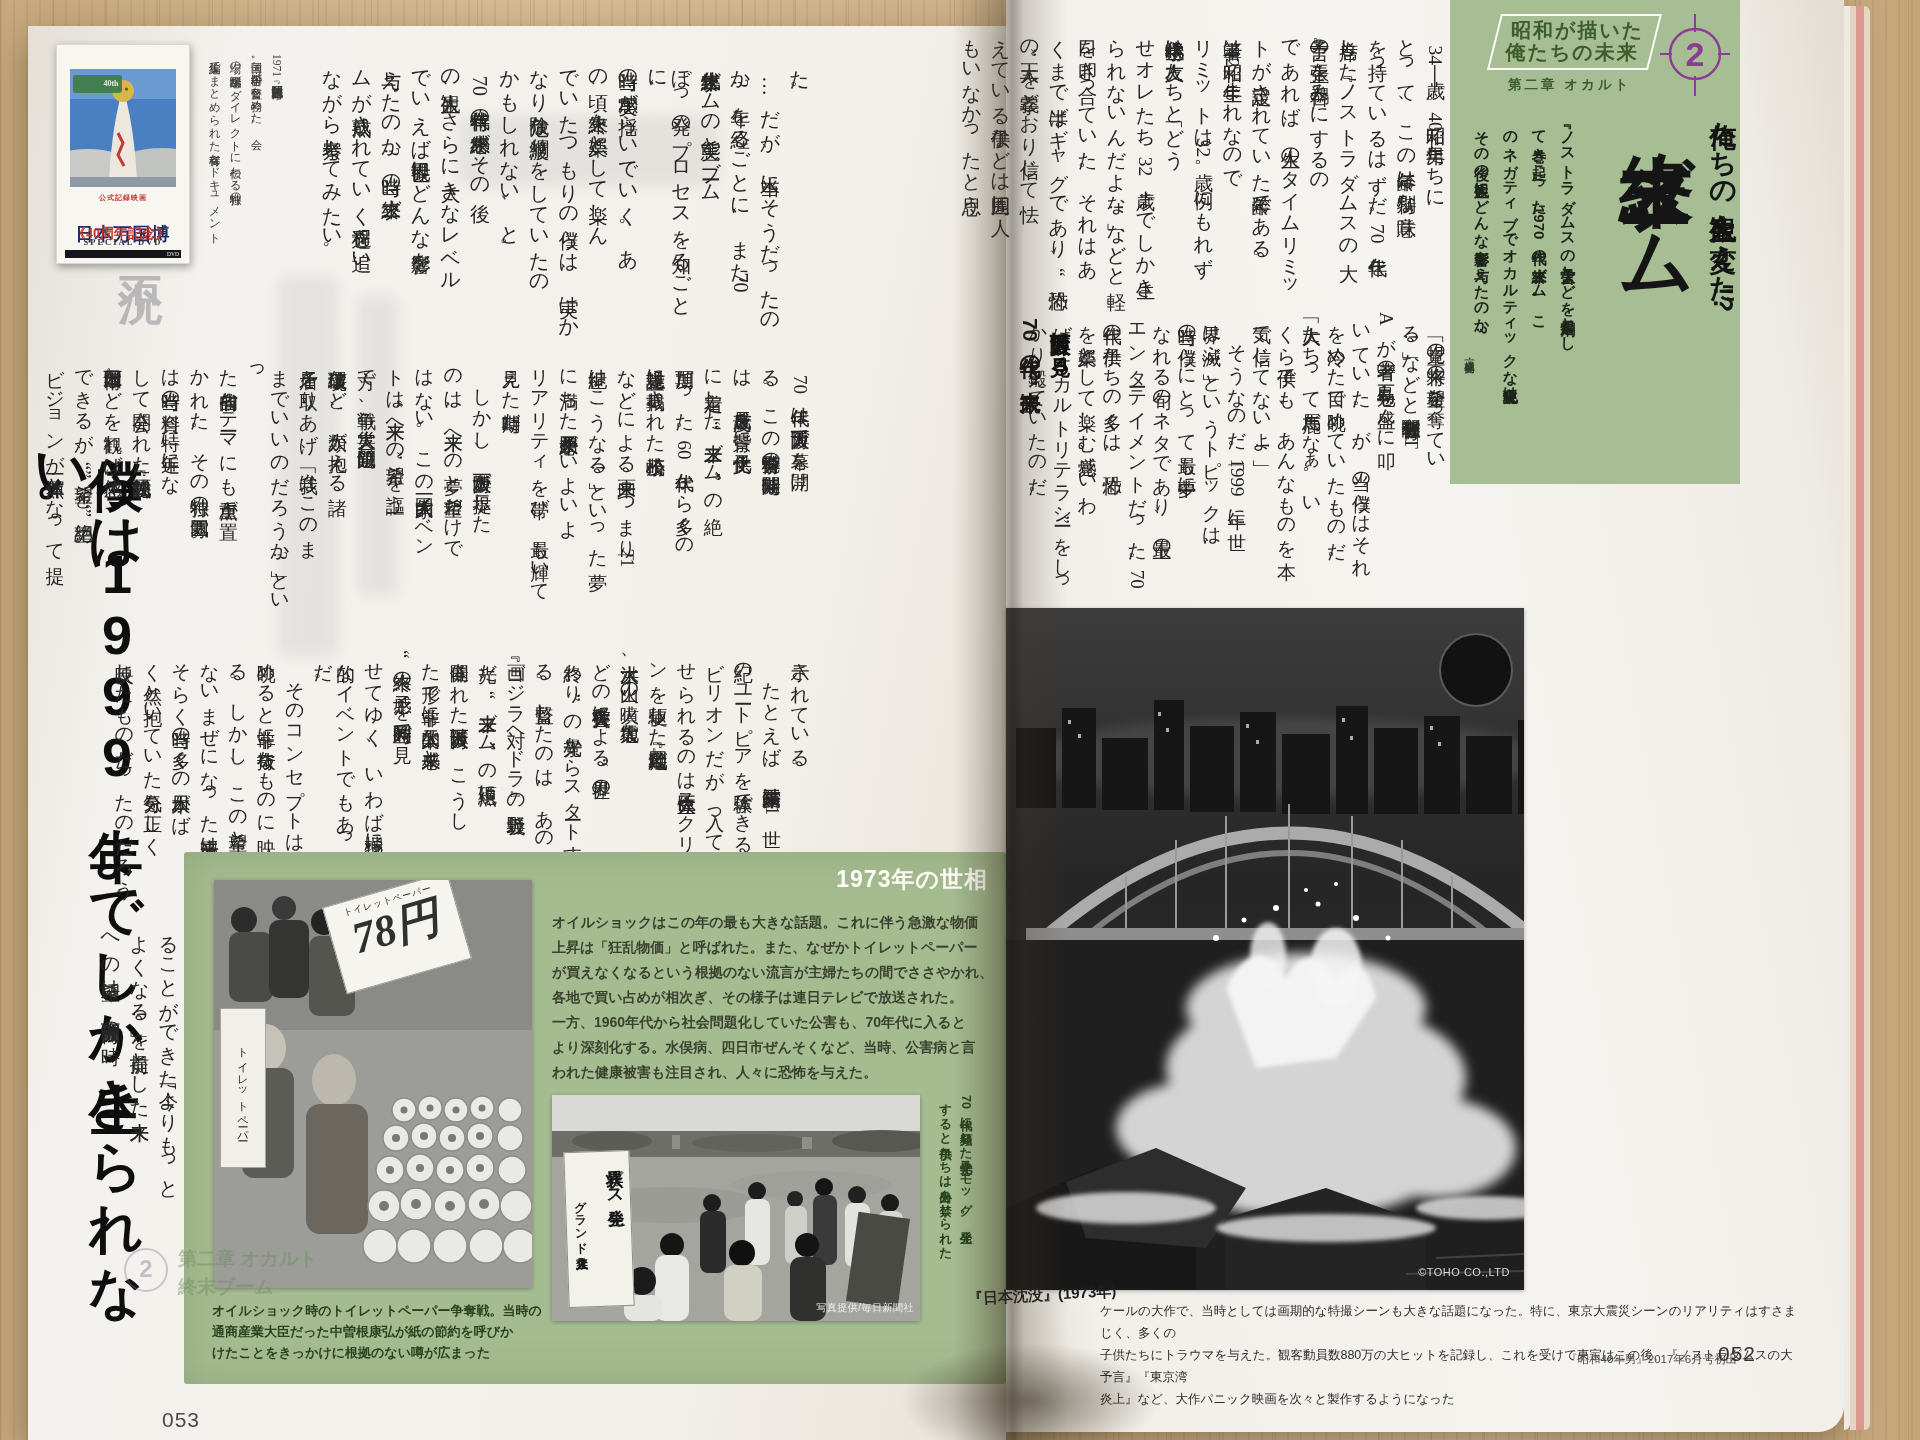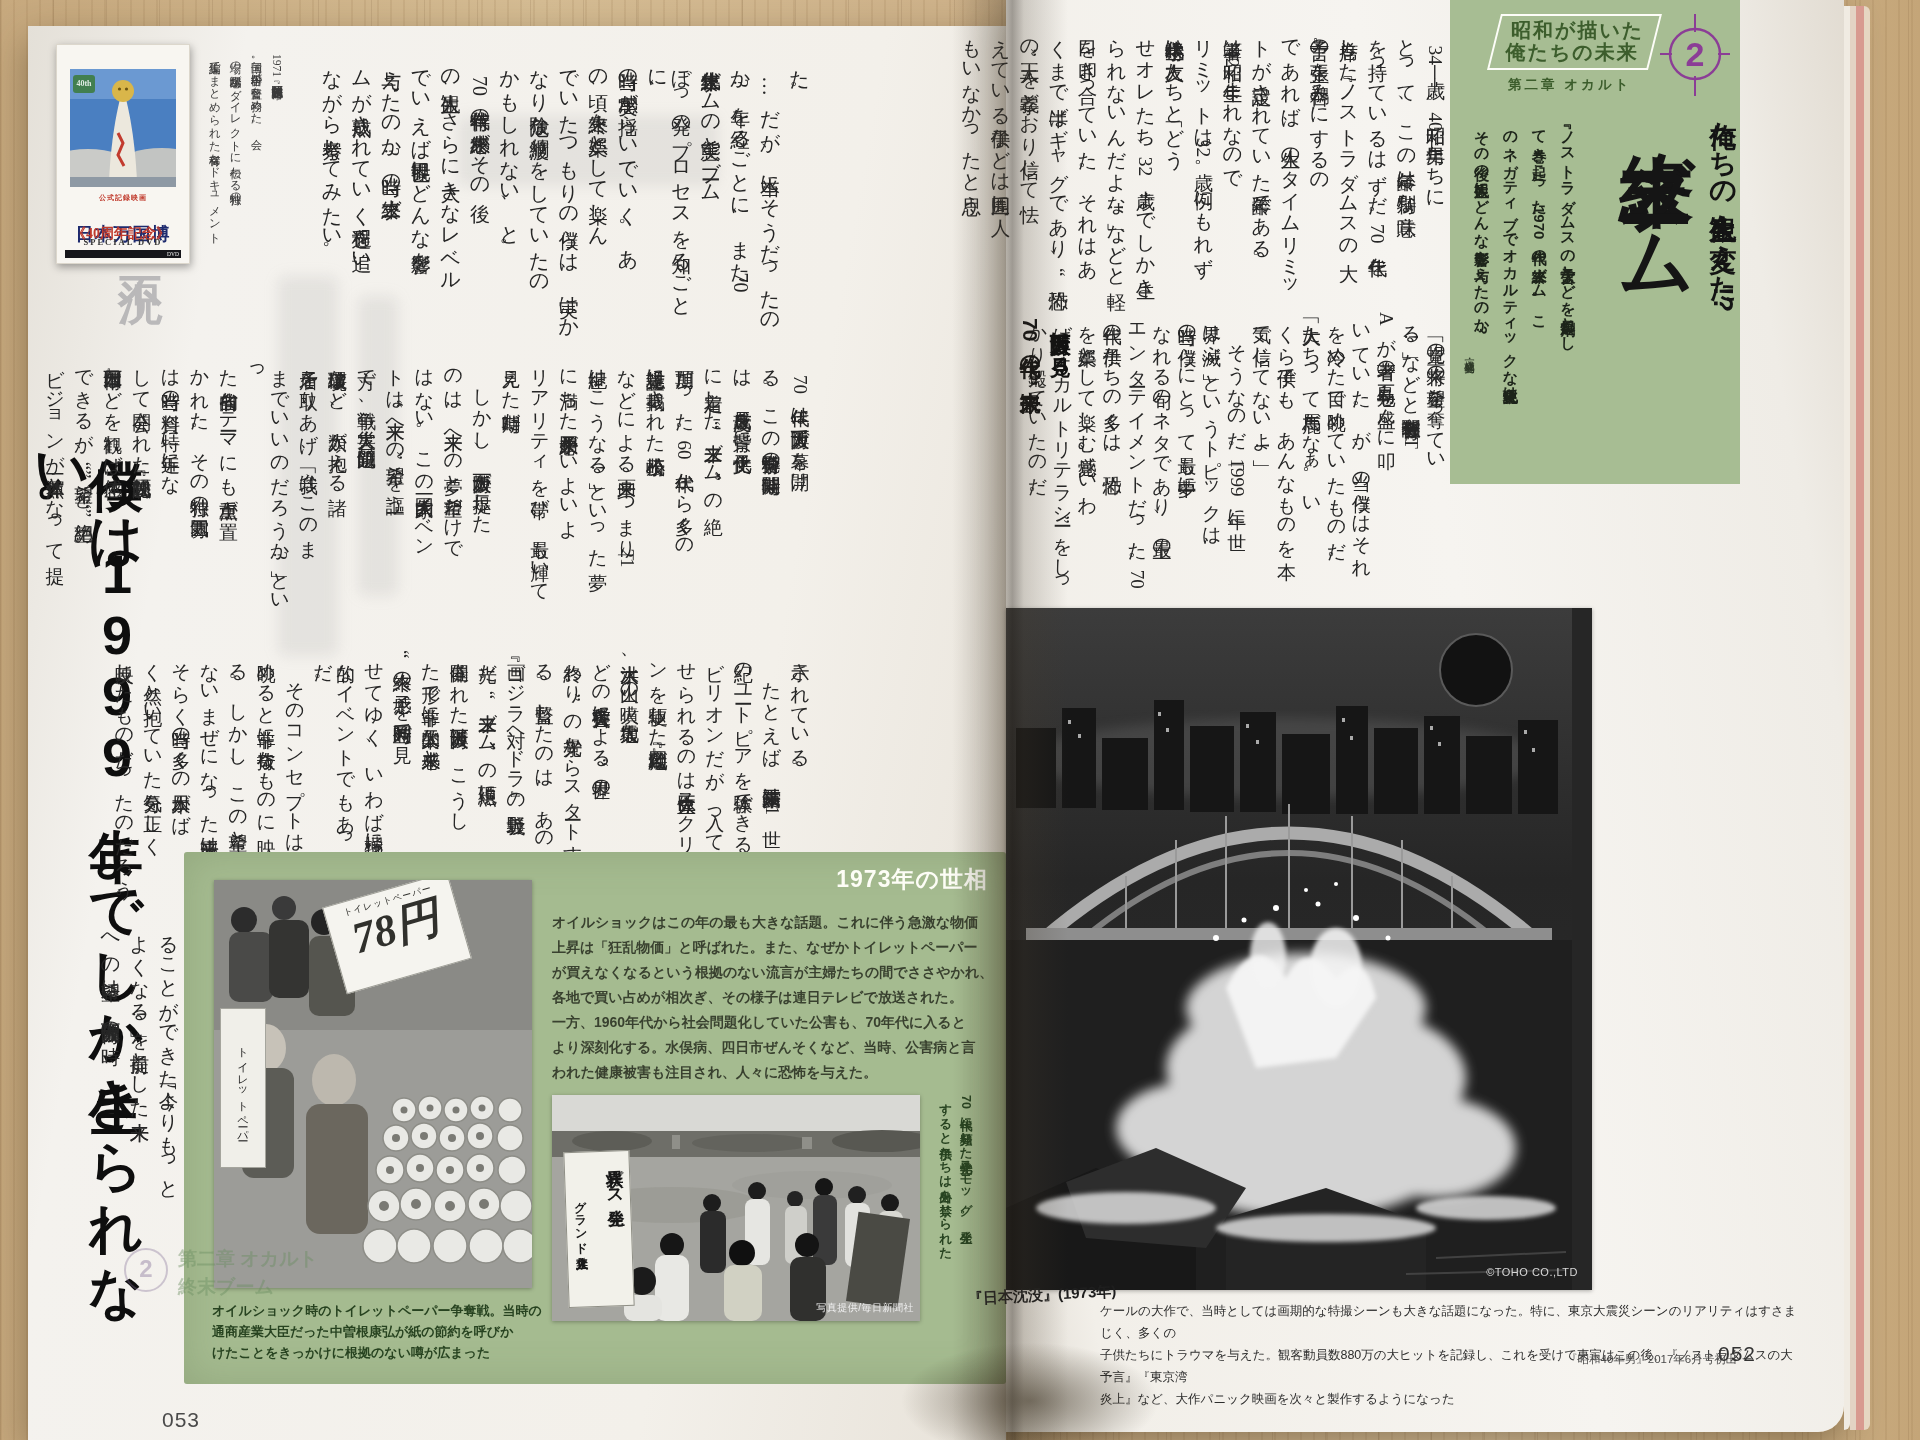--- a/index.html
+++ b/index.html
@@ -41,21 +41,21 @@
 
   
   .dvd{position:absolute;left:28px;top:18px;width:132px;height:218px;background:#f8f6f1;
        box-shadow:1px 3px 8px rgba(0,0,0,.35);border:1px solid #dcd7cc;}
   .dvd-photo{position:absolute;left:13px;top:24px;width:106px;height:118px;overflow:hidden;}
   .dvd-small{position:absolute;left:0;top:148px;width:132px;text-align:center;color:#c03a2c;font-size:7px;letter-spacing:1px;font-weight:bold;}
   .dvd-title{position:absolute;left:0;top:157px;width:132px;text-align:center;color:#1d2a6e;font-size:18px;font-weight:bold;letter-spacing:1px;margin-top:20px;}
   .dvd-ann{position:absolute;left:0;top:180px;width:128px;text-align:center;color:#c03a2c;font-size:14px;font-weight:bold;}
   .dvd-sp{position:absolute;left:0;top:192px;width:132px;text-align:center;color:#333;font-size:8.5px;font-weight:bold;letter-spacing:2px;}
   .dvd-bar{position:absolute;left:8px;top:205px;width:116px;height:8px;background:#16161a;color:#eee;font-size:5.5px;line-height:8px;text-align:right;padding-right:2px;box-sizing:border-box;}
-  .dvd-40{position:absolute;left:16px;top:30px;width:22px;height:18px;color:#eaf3e6;background:#3f7d46;font-size:8px;font-weight:bold;text-align:center;line-height:18px;border-radius:3px;opacity:.92;}
+  .dvd-40{position:absolute;left:16px;top:30px;width:22px;height:18px;color:#eaf3e6;background:#3f7d46;font-size:8px;font-weight:bold;text-align:center;line-height:18px;border-radius:3px;opacity:.92;padding-left:27px;}
 
   .dvd-cap{position:absolute;left:172px;top:28px;height:238px;font-size:11.5px;color:#3a3a3a;}
   .dvd-cap>div{margin-block-end:7px;line-height:1.2;}
 
   .ghost-fukyo{position:absolute;left:82px;top:214px;font-size:46px;font-weight:bold;color:#8e8e94;opacity:.55;letter-spacing:4px;}
   .smudge{position:absolute;background:rgba(150,150,150,.16);filter:blur(7px);border-radius:8px;}
 
   .headline{position:absolute;left:8px;top:392px;height:960px;font-size:54px;font-weight:900;
     color:#0e0e0e;letter-spacing:1px;line-height:1.0;text-orientation:upright;
     font-family:"Liberation Sans","DejaVu Sans",sans-serif;}
@@ -111,21 +111,21 @@
   .lead>div{margin-block-end:10px;line-height:1.25;}
   .panel-credit{position:absolute;left:12px;bottom:12px;height:120px;font-size:10.5px;color:#2e3a28;}
 
   .row1{left:16px;top:26px;width:425px;height:280px;font-size:19.5px;}
   .row2{left:78px;top:312px;width:363px;height:290px;font-size:19px;}
   .row2>div{margin-block-end:2.5px;}
   .subhead{position:absolute;left:6px;top:318px;height:280px;font-size:21px;font-weight:900;color:#111;
     writing-mode:vertical-rl;font-family:"Liberation Sans","DejaVu Sans",sans-serif;}
   .subhead>div{margin-block-end:6px;line-height:1.15;}
 
-  .mainphoto{left:0;top:608px;width:586px;height:682px;background:#262626;}
+  .mainphoto{left:0;top:608px;width:518px;height:682px;background:#262626;}
   .toho{position:absolute;right:14px;bottom:12px;color:#d8d8d8;font-size:11px;letter-spacing:.5px;}
   .cap-label{position:absolute;left:-38px;top:1286px;font-size:15px;font-weight:bold;color:#1e1e1e;
     font-family:"Liberation Sans","DejaVu Sans",sans-serif;transform:rotate(-3deg);}
   .cap-lines{position:absolute;left:94px;top:1300px;width:700px;font-size:12.5px;line-height:22px;color:#2d2d2d;
     font-family:"Liberation Sans","DejaVu Sans",sans-serif;}
   .footer-credit{position:absolute;left:560px;top:1352px;font-size:11.5px;color:#4a4a4a;
     font-family:"Liberation Sans","DejaVu Sans",sans-serif;}
 </style>
 </head>
 <body>

